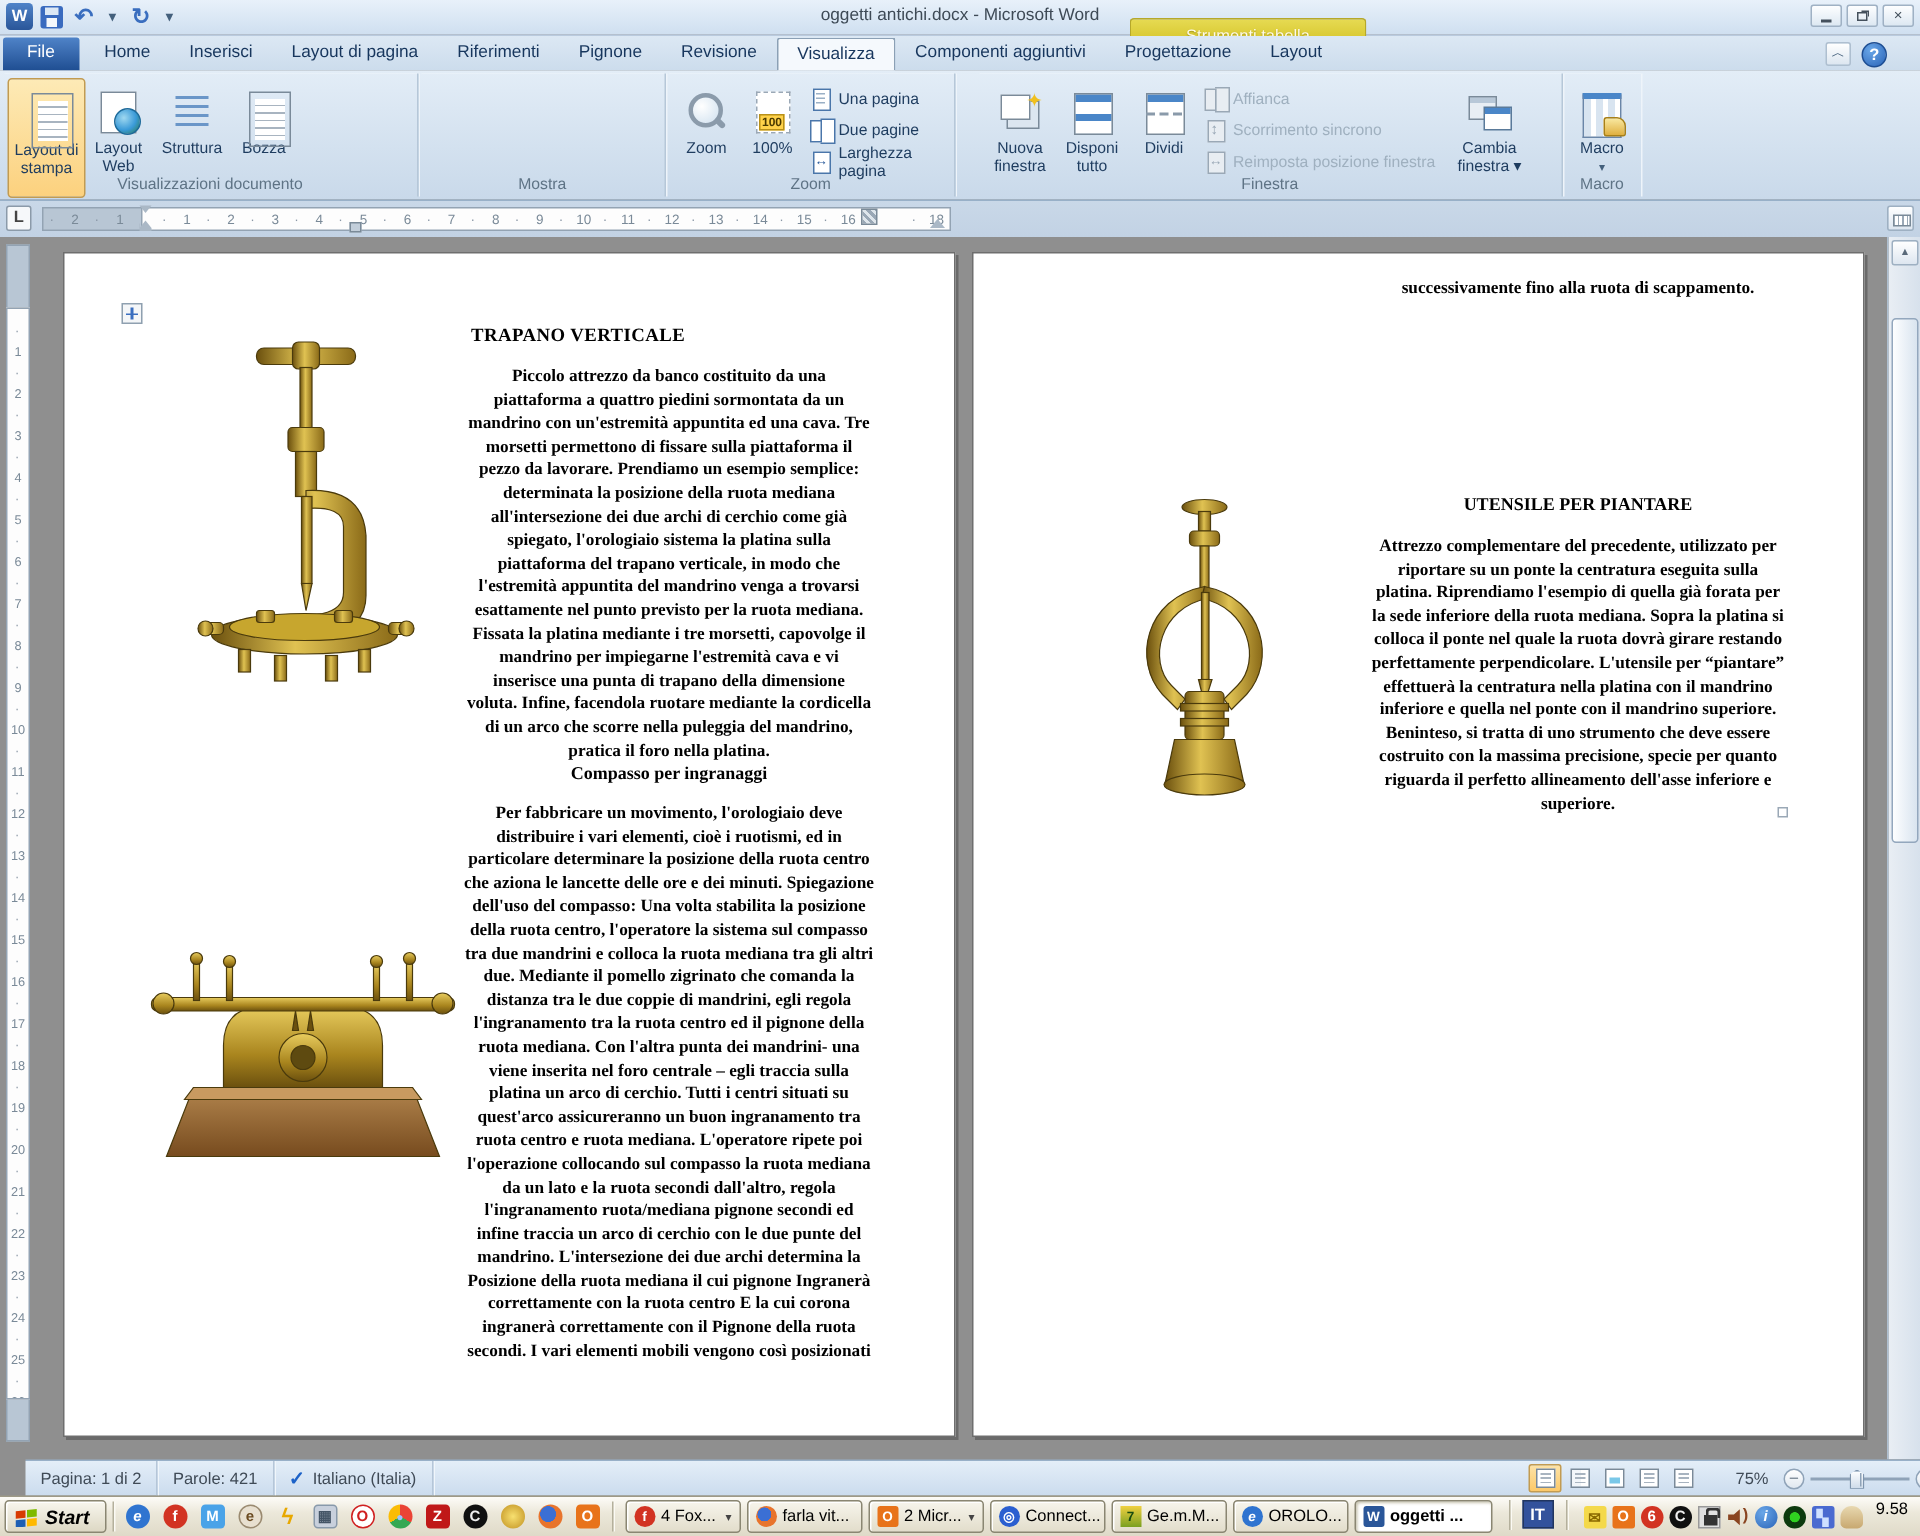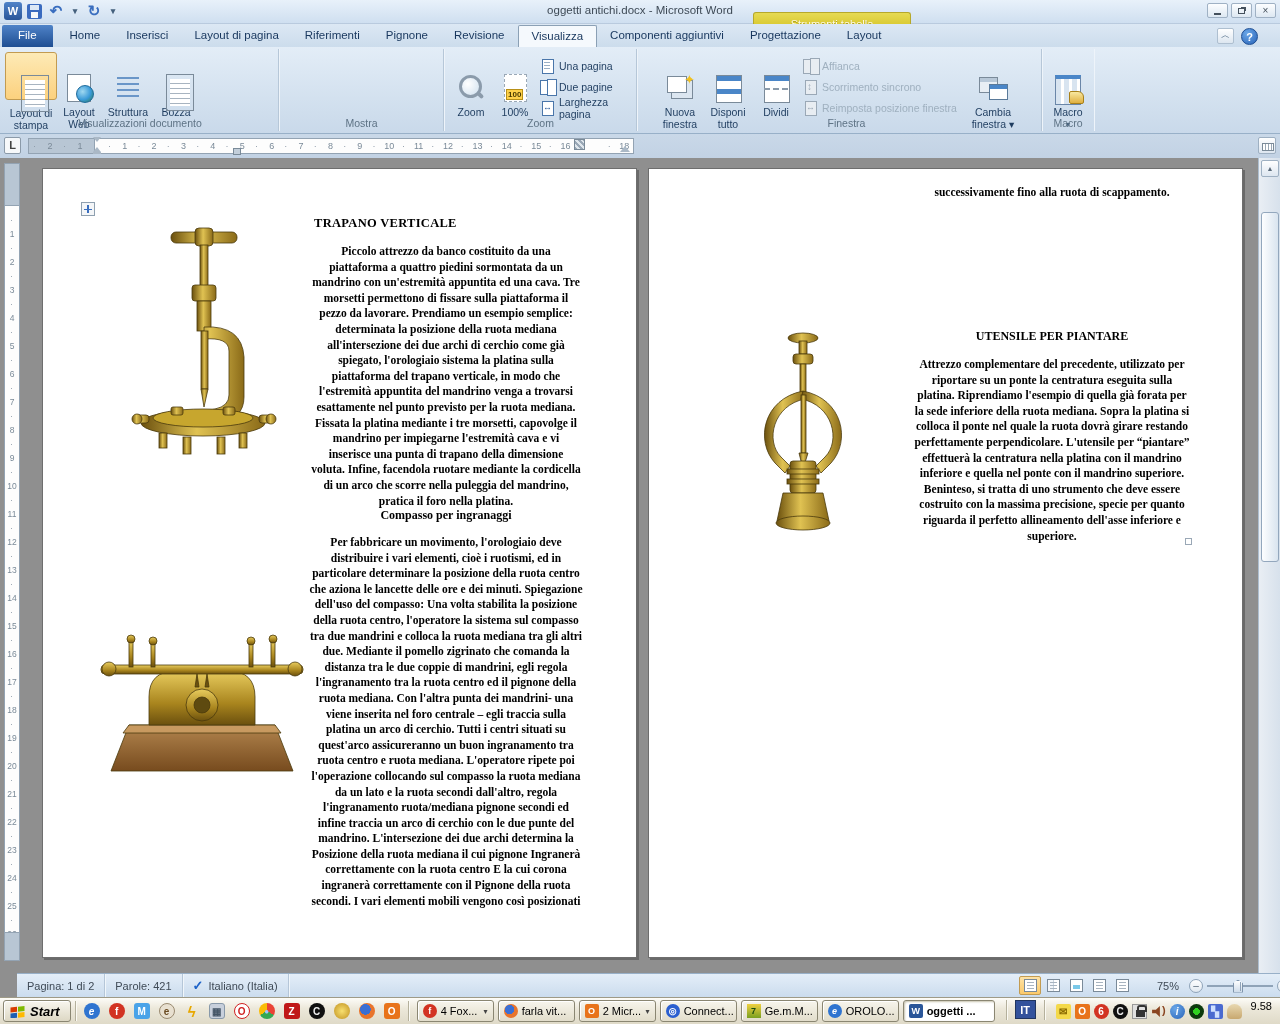--- a/index.html
+++ b/index.html
@@ -44,21 +44,21 @@
   .help-btn { position:absolute; right:22px; top:28px; width:17px; height:17px; border-radius:50%;
     background:radial-gradient(circle at 35% 30%, #6aa7e8, #2a64b8); color:#fff; font-weight:bold;
     text-align:center; line-height:17px; font-size:11px; border:1px solid #1d4d92; }
 
   
   .ribbon { position:absolute; left:0; top:47px; width:1280px; height:87px;
     background:linear-gradient(#e3edf7,#d3e1ef 60%,#c9d9ea); border-bottom:1px solid #98b0c8; }
   .rgroup { position:absolute; top:2px; height:82px; border-right:1px solid #b6c7d8; box-shadow:1px 0 0 #eef4fa; }
   .glabel { position:absolute; left:0; right:0; bottom:2px; text-align:center; color:#5e7385; font-size:10.5px; }
   .bigbtn { position:absolute; top:3px; display:flex; flex-direction:column; align-items:center;
-    padding-top:20px; border-radius:3px; height:48px; }
+    padding-top:7px; border-radius:3px; height:80px; }
   .bigbtn .blabel { white-space:pre-line; text-align:center; font-size:10.5px; line-height:11.5px; margin-top:3px; color:#1e3c5f; }
   .bigbtn[data-sel="true"] { background:linear-gradient(#fdeab6,#fcd17e); border:1px solid #c29b51; }
   .dd-arrow { font-size:8px; color:#44607c; margin-top:1px; }
 
   
   .icon32 { width:32px; height:32px; position:relative; flex:none; }
   .icon32::before { content:""; position:absolute; }
   .icon32[data-icon="print-layout"]::before, .icon32[data-icon="draft"]::before {
     left:6px; top:2px; width:20px; height:27px; background:
     repeating-linear-gradient(#fff 0 4px, #a8b4c0 4px 5px) content-box; padding:4px 3px; background-color:#fff;

